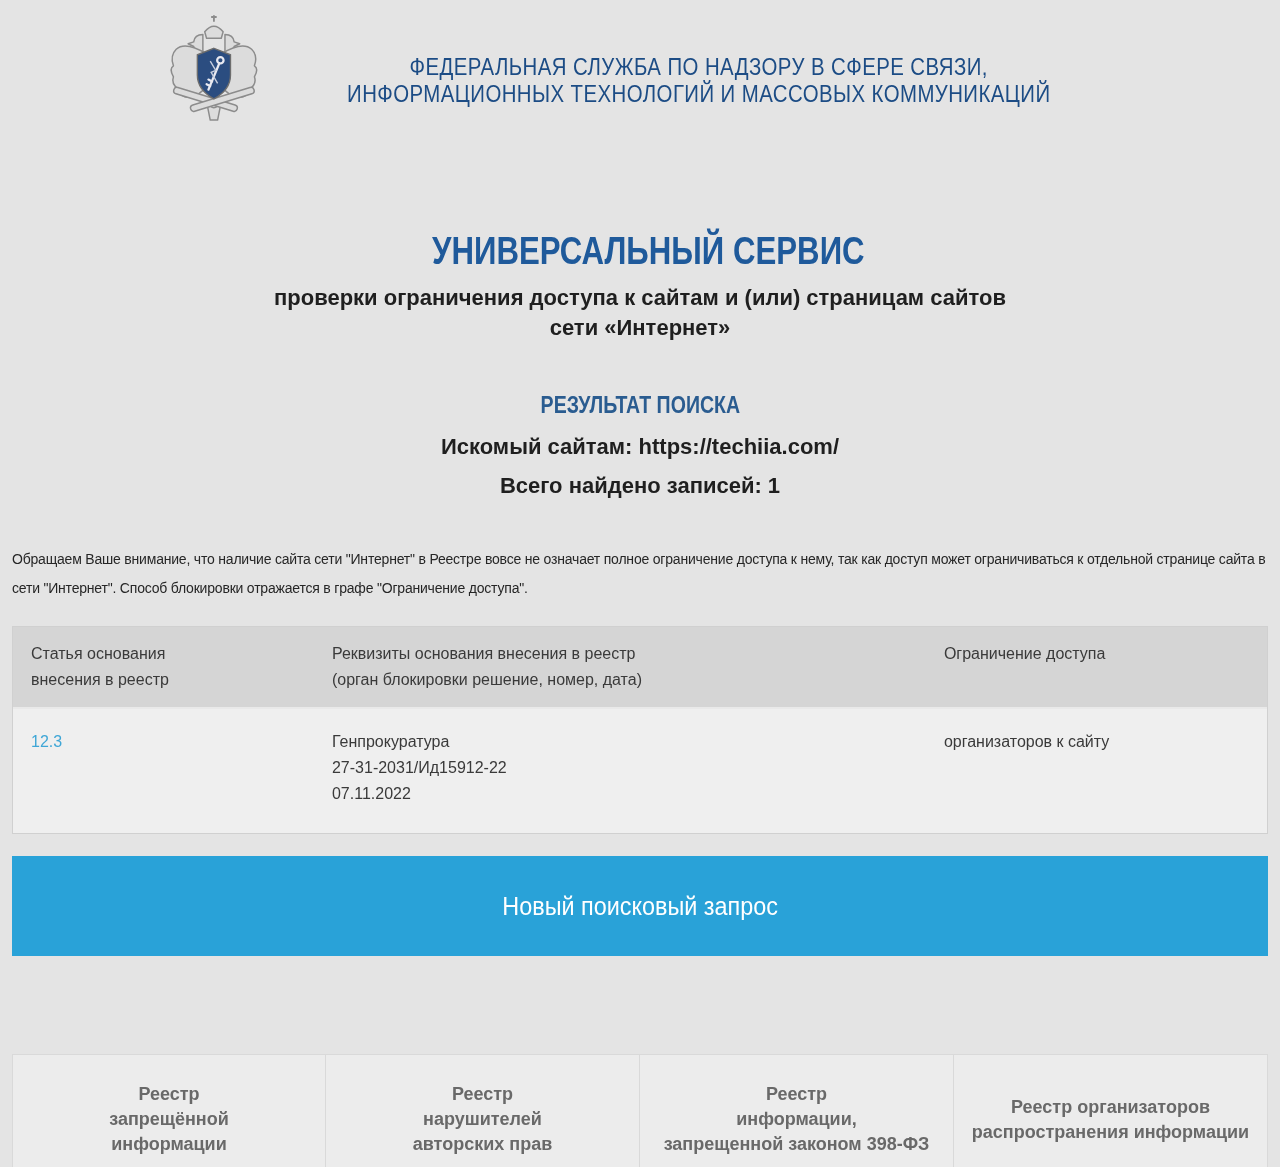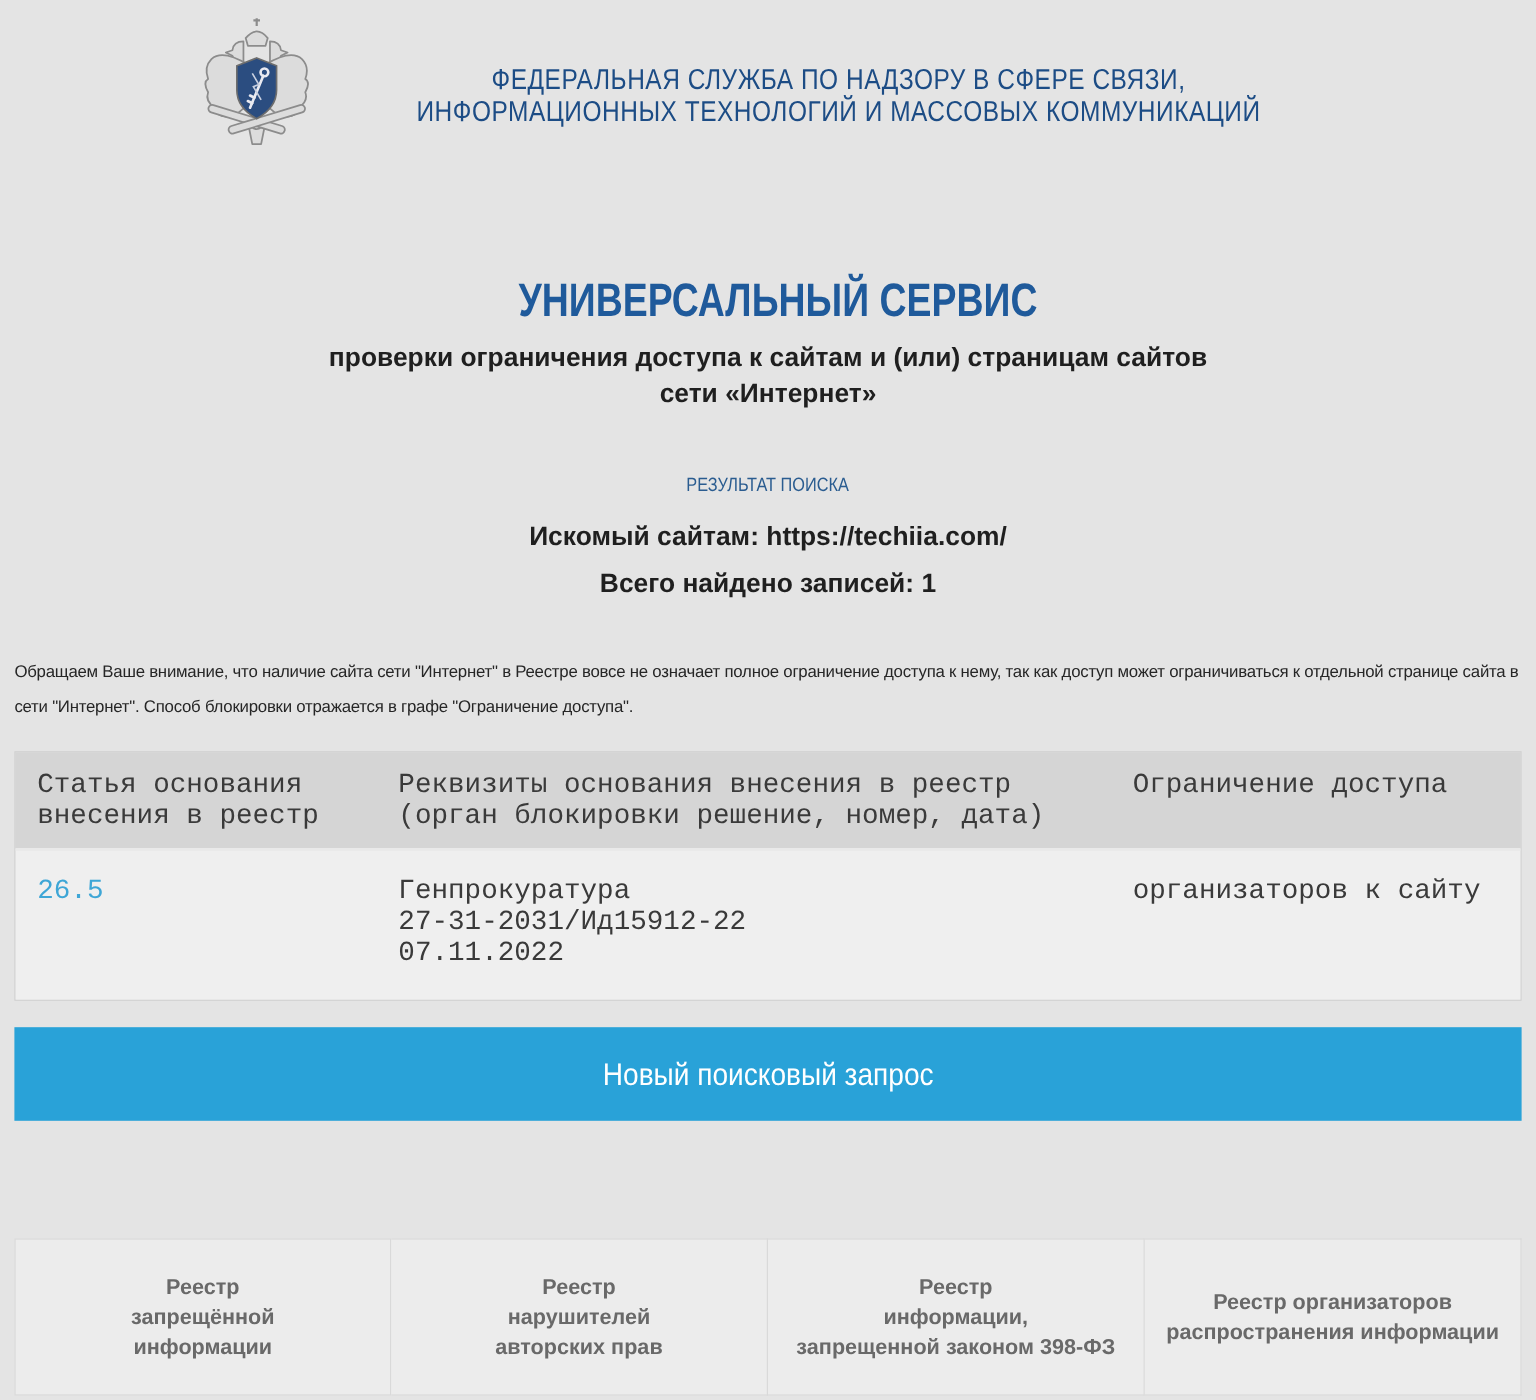--- a/index.html
+++ b/index.html
@@ -33,53 +33,52 @@
   }
   .service-title .cond { transform: scaleX(0.8); }
   .service-subtitle {
     margin-top: 12px; font-size: 22px; line-height: 30px;
     font-weight: 600; color: #1f1f1f;
   }
 
   
   .results-block { margin-top: 50px; text-align: center; }
   .results-heading {
-    font-size: 16px; line-height: 24px; font-weight: normal;
+    font-size: 23px; line-height: 24px; font-weight: bold;
     color: #2a5c90;
   }
   .results-line {
     margin-top: 9px; font-size: 22px; line-height: 30px;
     font-weight: 600; color: #1f1f1f;
   }
   .results-line:first-of-type { margin-top: 15px; }
 
   
   .notice {
     margin: 44px 12px 0; font-size: 14px; line-height: 29px;
     color: #262626; letter-spacing: -0.2px; font-weight: 400;
   }
 
   
   .results-table { margin: 23px 12px 0; border: 1px solid #d0d0d0; }
   .thead { display: flex; background: #d5d5d5; }
   .trow { display: flex; background: #efefef; border-top: 2px solid #e9e9e9; }
   .th, .td {
-    padding: 14px 18px; font-size: 23px; line-height: 26px;
+    padding: 14px 18px; font-size: 16px; line-height: 26px;
     color: #3a3a3a;
-    font-family: Liberation Mono, monospace;
   }
   .td { padding: 20px 18px 26px; }
   .col-article { width: 24%; }
   .col-basis { width: 48.8%; }
   .col-restriction { width: 27.2%; }
   .article-link { color: #3ea6d6; text-decoration: none; cursor: pointer; }
 
   
   .new-search-button {
-    display: block; width: 1256px; height: 78px; margin: 22px 12px 0;
+    display: block; width: 1256px; height: 100px; margin: 22px 12px 0;
     background: #29a2d8; border: none; border-radius: 0;
     color: #ffffff; font-family: "Liberation Sans", sans-serif;
     font-size: 26px; cursor: pointer; text-align: center;
   }
   .new-search-button .cond { transform: scaleX(0.9); }
 
   
   .registry-footer { display: flex; margin: 98px 12px 0; }
   .registry-cell {
     flex: 1 1 25%; min-height: 131px; background: #ececec;
@@ -136,21 +135,21 @@
 
 <div class="results-table">
   <div class="thead">
     <div class="th col-article preline">Статья основания
 внесения в реестр</div>
     <div class="th col-basis preline">Реквизиты основания внесения в реестр
 (орган блокировки решение, номер, дата)</div>
     <div class="th col-restriction preline">Ограничение доступа</div>
   </div>
   <div class="trow">
-    <div class="td col-article"><a class="article-link">26.5</a></div>
+    <div class="td col-article"><a class="article-link">12.3</a></div>
     <div class="td col-basis preline">Генпрокуратура
 27-31-2031/Ид15912-22
 07.11.2022</div>
     <div class="td col-restriction">организаторов к сайту</div>
   </div>
 </div>
 
 <button class="new-search-button"><span class="cond">Новый поисковый запрос</span></button>
 
 <footer class="registry-footer">

